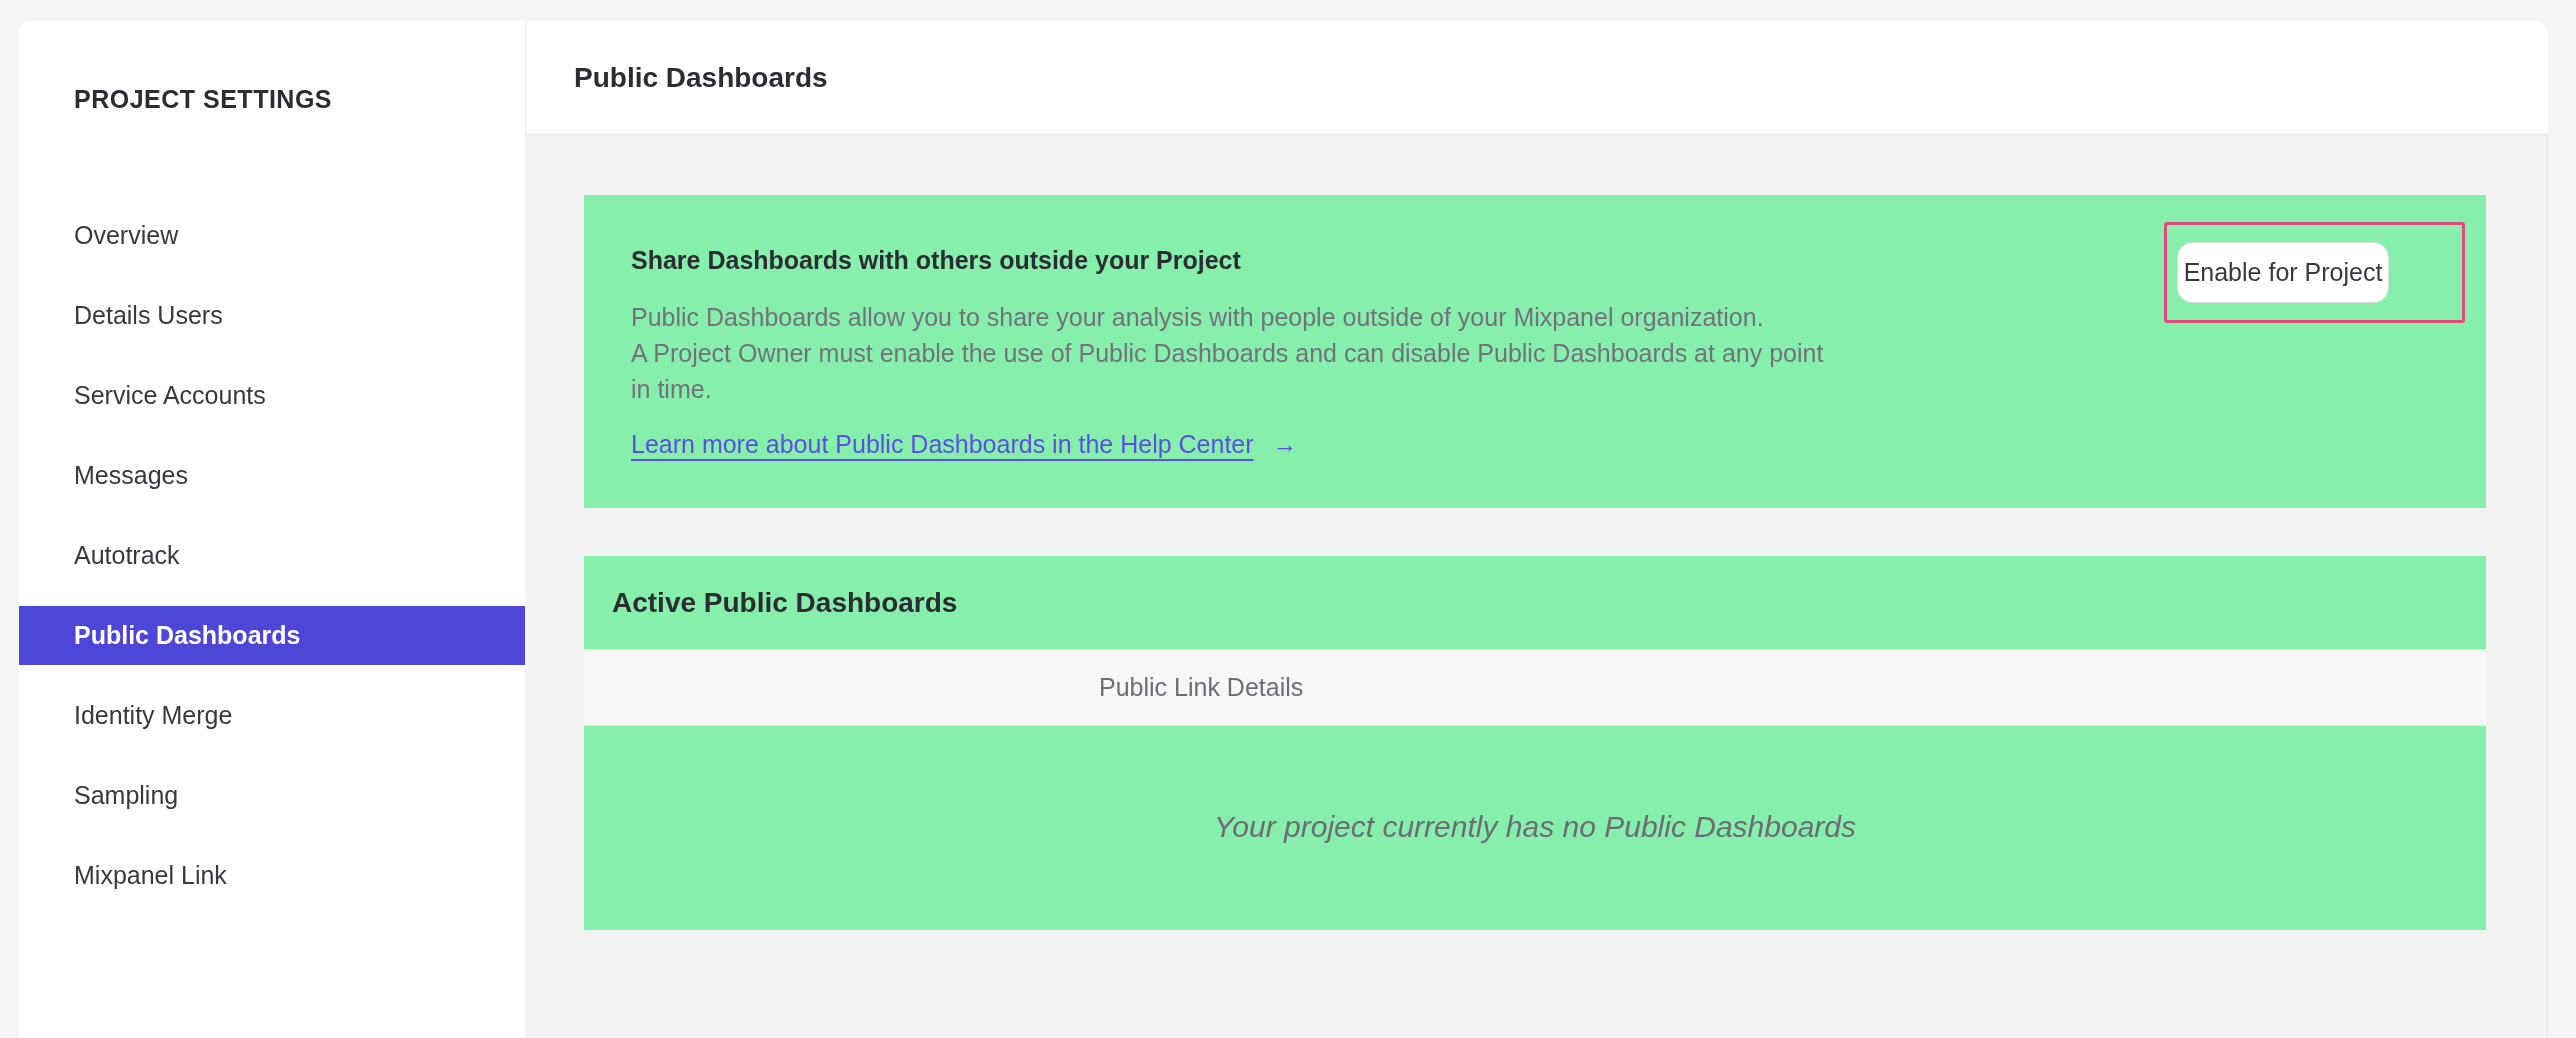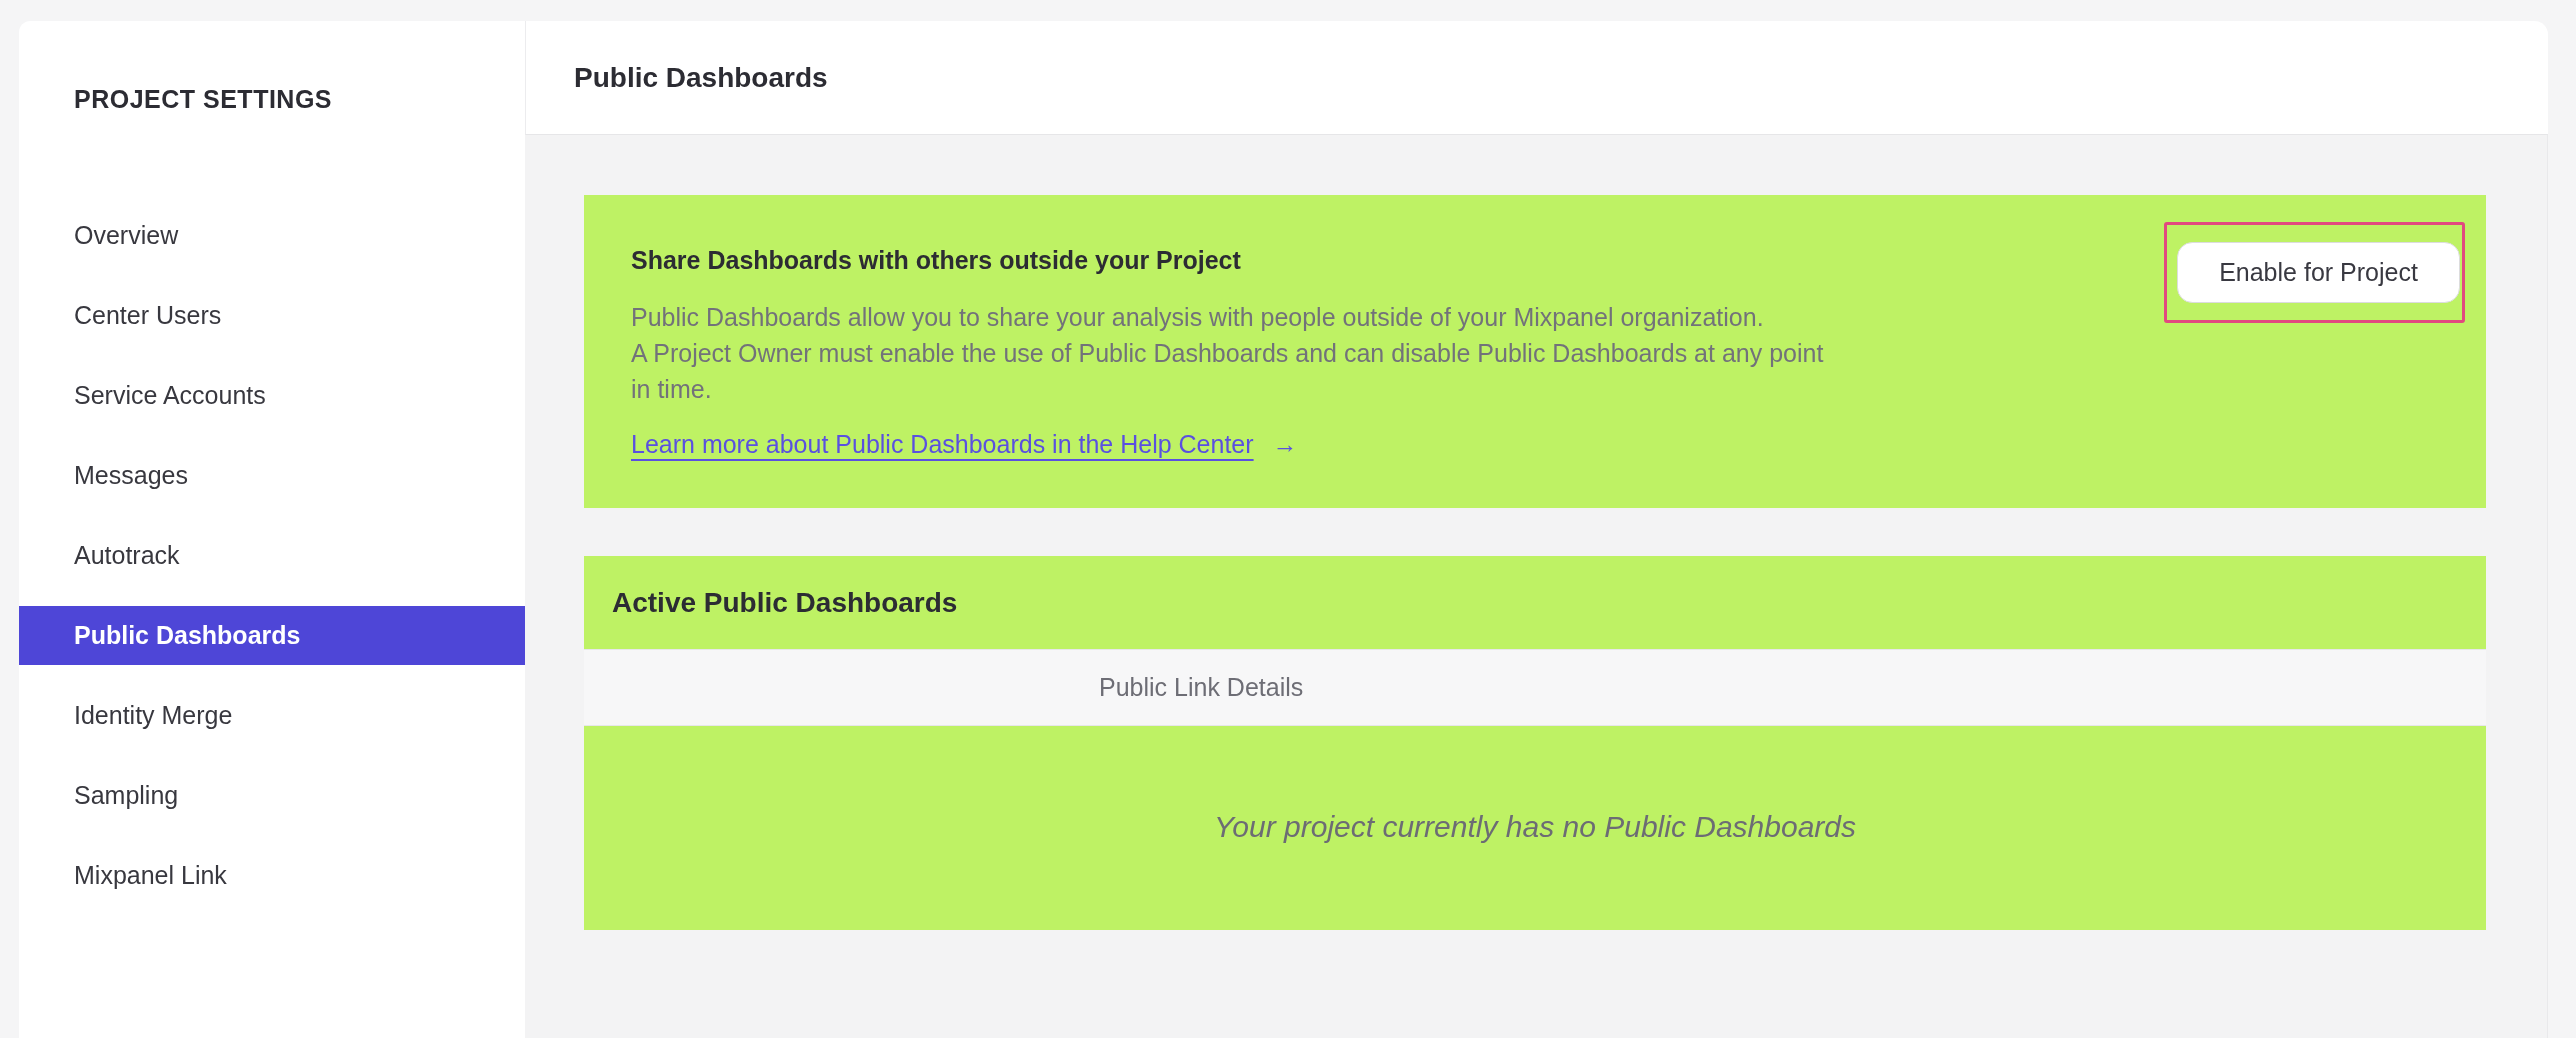--- a/index.html
+++ b/index.html
@@ -84,21 +84,21 @@
     position: absolute;
     left: 525px; top: 135px; bottom: 0;
     width: 2023px;
     background: #f3f3f4;
     border-right: 1px solid #e9e9eb;
     box-sizing: border-box;
   }
 
   .card {
     position: absolute;
-    background: #bef264;
+    background: #86efac;
   }
   
   .card-share {
     left: 584px; top: 195px;
     width: 1902px; height: 313px;
   }
   .share-title {
     position: absolute;
     left: 47px; top: 48px;
     line-height: 34px;
@@ -139,21 +139,21 @@
     left: 1580px; top: 27px;
     width: 301px; height: 101px;
     border: 3.8px solid #e2497f;
     border-radius: 2.9px;
     box-sizing: border-box;
     pointer-events: none;
   }
   .enable-button {
     position: absolute;
     left: 1593px; top: 47px;
-    width: 283px; height: 61px;
+    width: 212px; height: 61px;
     background: #ffffff;
     border: 1.9px solid #dcdcde;
     border-radius: 15.3px;
     box-sizing: border-box;
     font-family: "Liberation Sans", sans-serif;
     font-size: 25px;
     font-weight: 500;
     color: #393941;
     cursor: pointer;
     display: flex;
@@ -218,21 +218,21 @@
 </style>
 </head>
 <body>
 
 <div class="page">
 
   <aside class="sidebar">
     <div class="sidebar-title">PROJECT SETTINGS</div>
     <ul class="nav">
       <li class="nav-item">Overview</li>
-      <li class="nav-item">Center Users</li>
+      <li class="nav-item">Details Users</li>
       <li class="nav-item">Service Accounts</li>
       <li class="nav-item">Messages</li>
       <li class="nav-item">Autotrack</li>
       <li class="nav-item selected">Public Dashboards</li>
       <li class="nav-item">Identity Merge</li>
       <li class="nav-item">Sampling</li>
       <li class="nav-item">Mixpanel Link</li>
     </ul>
   </aside>
 

